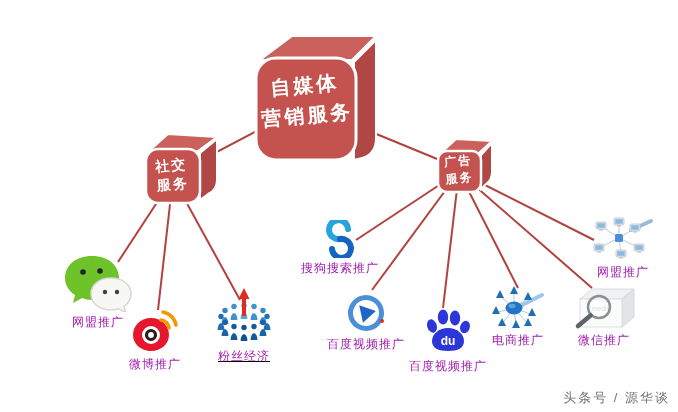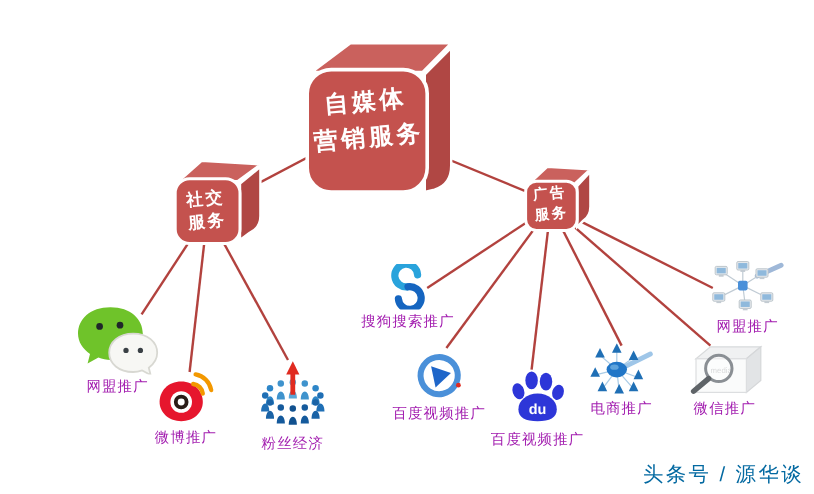--- a/index.html
+++ b/index.html
@@ -14,21 +14,21 @@
   }
   .cube-text.root{left:256px;top:70px;width:100px;font-size:20px;line-height:30px;letter-spacing:3px;}
   .cube-text.social{left:144px;top:156px;width:56px;font-size:14px;line-height:19px;letter-spacing:2px;}
   .cube-text.ads{left:436px;top:153px;width:46px;font-size:12px;line-height:17px;letter-spacing:2px;}
   .node{position:absolute;z-index:2;text-align:center;}
   .node svg{display:block;margin:0 auto;}
   .lbl{
     margin-top:2px;font-size:12px;color:#a21caf;letter-spacing:1px;white-space:nowrap;
   }
   .watermark{
-    position:absolute;right:8px;bottom:5px;z-index:2;font-size:17px;color:#0369a1;
+    position:absolute;right:8px;bottom:5px;z-index:2;font-size:13px;color:#737373;
     letter-spacing:2px;
   }
 </style>
 </head>
 <body>
 
 <div class="stage">
 
   <svg class="bg" width="678" height="412" viewBox="0 0 678 412">
 
@@ -94,21 +94,21 @@
     <svg width="48" height="46" viewBox="0 0 48 46">
       <path d="M 20,10 C 9,10 2,18 2,27 c 0,9 8,16 18,16 c 10,0 18,-7 18,-16 C 38,18 31,10 20,10 Z" fill="#e6162d"></path>
       <circle cx="20" cy="27" r="9" fill="#ffffff"></circle>
       <circle cx="20" cy="27" r="4.5" fill="none" stroke="#2b1d18" stroke-width="3.2"></circle>
       <path d="M 30,12 a 9,9 0 0 1 8,8" fill="none" stroke="#f39800" stroke-width="3.6" stroke-linecap="round"></path>
       <path d="M 32,4 a 16,16 0 0 1 13,13" fill="none" stroke="#f39800" stroke-width="3.6" stroke-linecap="round"></path>
     </svg>
     <div class="lbl">微博推广</div>
   </div>
 
-  <div class="node" style="left:200px;top:299px;width:88px;">
+  <div class="node" style="left:200px;top:286px;width:88px;text-decoration:underline;">
     <svg width="66" height="60" viewBox="0 0 66 60">
       <defs>
         <g id="p1">
           <circle cy="-6.5" r="2.7"></circle>
           <path d="M -3.4,7 C -3.4,-2 3.4,-2 3.4,7 Z"></path>
         </g>
       </defs>
       <g>
         <use href="#p1" x="33" y="26" fill="#5aa7d8" transform="scale(1)"></use>
         <use href="#p1" x="23" y="27" fill="#3f93cd"></use>

